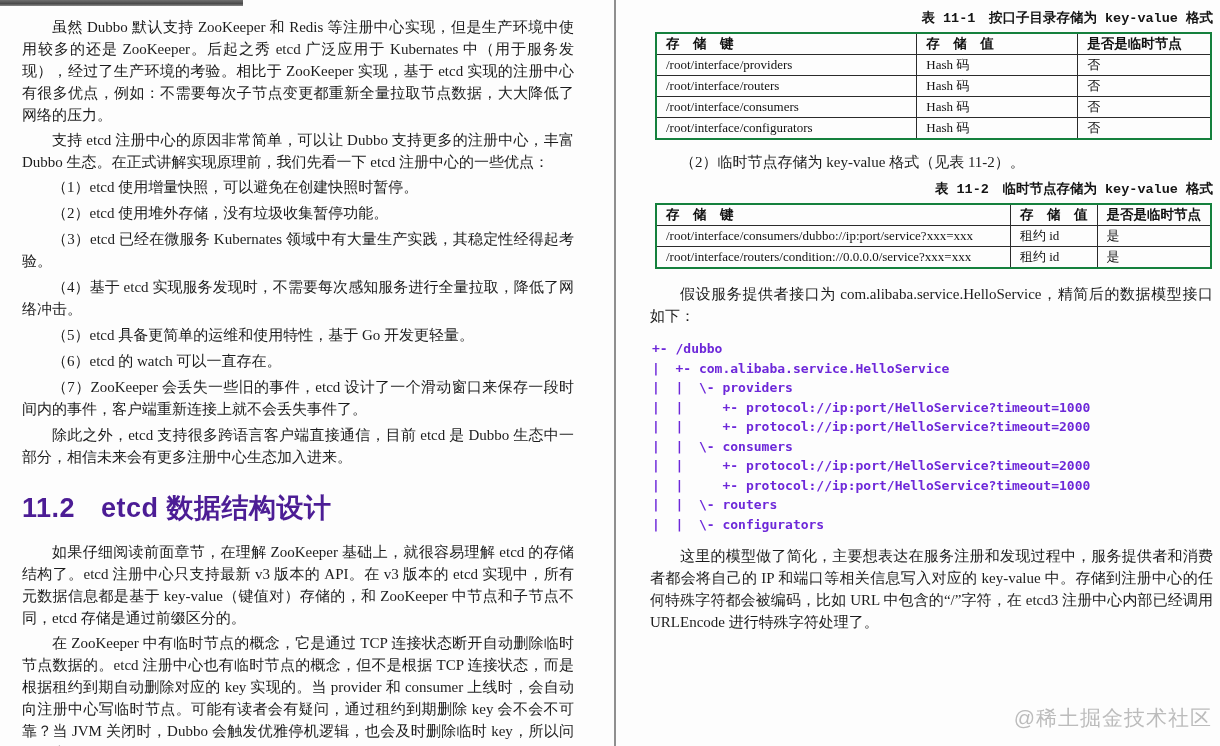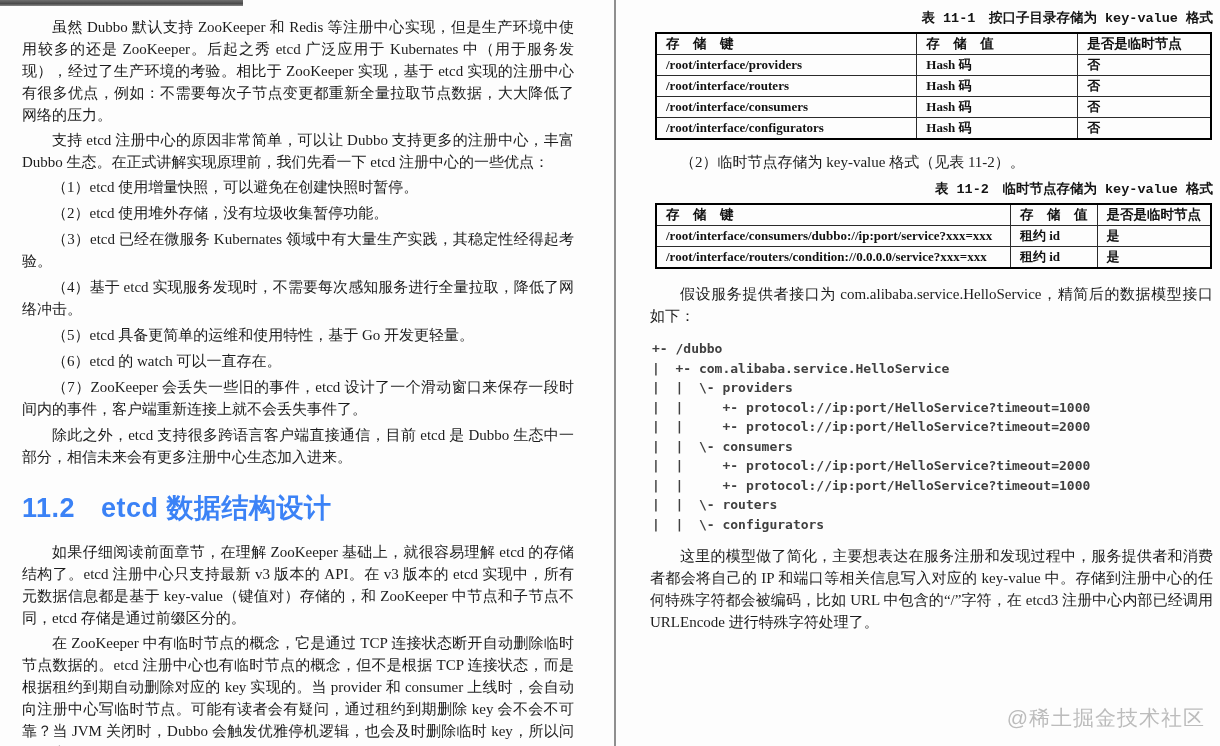--- a/index.html
+++ b/index.html
@@ -26,61 +26,61 @@
     position: absolute; left: 650px; top: 2px; width: 563px;
   }
   .body-p {
     font-size: 15px; line-height: 22px; text-align: justify;
     text-indent: 2em; margin-bottom: 3px;
   }
   .list-p { margin-bottom: 4px; }
   .section-heading {
     margin: 22px 0 15px 0;
     font-family: "Liberation Sans", "DejaVu Sans", sans-serif;
-    font-weight: bold; font-size: 27px; color: #3b82f6;
+    font-weight: bold; font-size: 27px; color: #4c1d95;
     letter-spacing: 0.5px;
   }
   .section-heading .h-num { margin-right: 26px; }
   .item-line {
     font-size: 15px; line-height: 22px; text-indent: 2em; margin-top: 4px;
   }
   .tbl-caption {
     font-family: Liberation Mono, monospace;
     font-weight: bold; font-size: 13.5px; text-align: right;
     margin: 7px 0 5px 0; color: #151515;
   }
   table.data-table {
     width: 557px; margin-left: 5px;
     border-collapse: collapse;
     font-size: 13px; color: #111;
   }
   table.data-table th, table.data-table td {
     border: 1px solid #2b2b2b;
     padding: 1px 9px; height: 19px;
-    text-align: left; font-weight: bold;
+    text-align: left; font-weight: normal;
     white-space: nowrap; overflow: hidden;
   }
   table.data-table th {
     font-family: "Liberation Sans", "DejaVu Sans", sans-serif;
     font-weight: bold; font-size: 13.5px;
   }
-  table.data-table { border: 2px solid #000000; }
+  table.data-table { border: 2px solid #15803d; }
   .t1 .c1 { width: 47%; } .t1 .c2 { width: 29%; } .t1 .c3 { width: 24%; }
   .t2 .c1 { width: 64%; } .t2 .c2 { width: 15.5%; } .t2 .c3 { width: 20.5%; }
   .tree {
     font-family: "DejaVu Sans Mono", "Liberation Mono", monospace;
     font-size: 13px; font-weight: bold; line-height: 19.5px;
-    color: #404040; margin: 12px 0 0 2px; white-space: pre;
+    color: #6d28d9; margin: 12px 0 0 2px; white-space: pre;
   }
   .rc-p {
     font-size: 15px; line-height: 22px; text-align: justify;
     text-indent: 2em; margin-top: 11px;
   }
   .watermark {
-    position: absolute; right: 15px; bottom: 14px;
+    position: absolute; right: 8px; bottom: 14px;
     font-family: "Liberation Sans", "DejaVu Sans", sans-serif;
     font-size: 21px; color: #bcbcbc; letter-spacing: 1px;
   }
 </style>
 </head>
 <body>
 
 <div class="scan-bar"></div>
 <div class="divider"></div>
 

